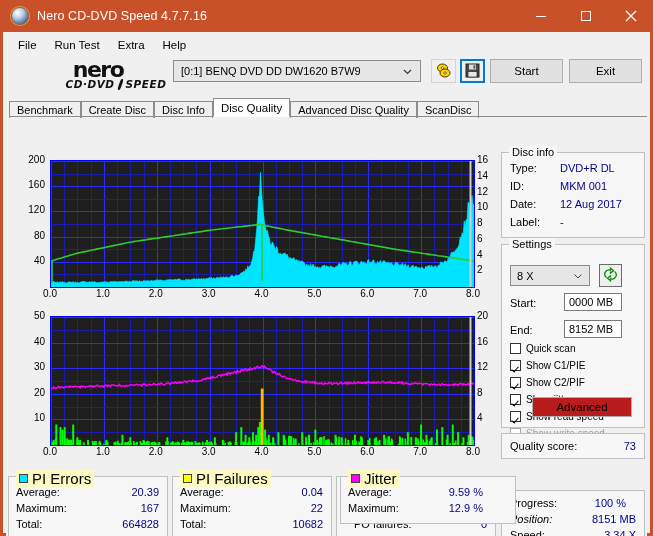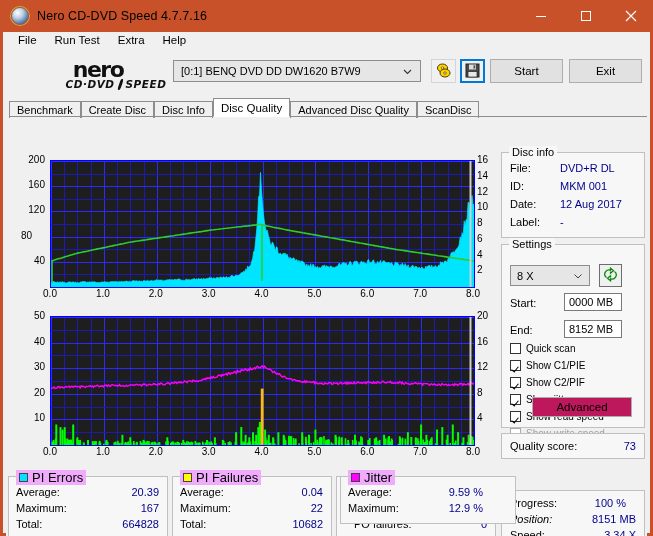--- a/index.html
+++ b/index.html
@@ -23,40 +23,40 @@
   }
   .title-icon{
     width:16px;height:16px;margin-left:11px;margin-right:8px;
     border-radius:50%;
     background:radial-gradient(circle at 35% 30%, #ffffff 0%, #bfcfe6 35%, #4a6fa5 75%, #26405f 100%);
     border:1px solid #8a6a3a;
     box-shadow:0 0 0 1px #e0a24a;
     flex:none;
   }
   .title-text{
-    color:#000000;font-size:12.5px;letter-spacing:.1px;
+    color:#ffffff;font-size:12.5px;letter-spacing:.1px;
     white-space:nowrap;
   }
   .win-btns{position:absolute;right:0;top:0;height:32px;display:flex;}
   .win-btn{
     width:45px;height:32px;display:flex;align-items:center;justify-content:center;
     color:#fff;font-size:14px;line-height:1;
   }
   .win-btn.close{font-size:16px;}
   .win-btn svg{display:block;}
 
   
   .client{
     position:absolute;left:3px;top:32px;width:647px;height:501px;
     background:#f0f0f0;
     box-sizing:border-box;
   }
   
   .menubar{
-    height:21px;display:flex;align-items:flex-start;padding-left:6px;gap:0px;
+    height:21px;display:flex;align-items:flex-end;padding-left:6px;gap:0px;
     background:#f0f0f0;
   }
   .menu-item{
     padding:2px 9px;font-size:11.5px;color:#000;white-space:nowrap;
   }
   
   .toolbar{
     position:relative;height:43px;background:#f0f0f0;
   }
   .nero-logo{
@@ -188,40 +188,40 @@
   .cb.checked:after{
     content:"";position:absolute;left:2px;top:4px;width:3px;height:6px;
     border:solid #000;border-width:0 1.5px 1.5px 0;transform:rotate(40deg);
   }
   .cb.dis{border-color:#aaa;}
   .cb.dis:after{border-color:#b5b5b5;}
   .cb-lbl{font-size:10px;color:#000;white-space:nowrap;}
   .cb-lbl.dis{color:#a0a0a0;}
   .adv-btn{
     position:absolute;left:30px;top:152px;width:100px;height:20px;
-    background:#be185d;border:1px solid #adadad;box-sizing:border-box;
+    background:#b91c1c;border:1px solid #adadad;box-sizing:border-box;
     font-size:11.5px;display:flex;align-items:center;justify-content:center;
   }
 
   
   .stat{
     position:absolute;border:1px solid #c0c0c0;background:#f7f7f7;box-sizing:border-box;
   }
   .stat-outer{position:absolute;border:1px solid #c0c0c0;background:#f7f7f7;box-sizing:border-box;}
   .stat-pie{left:2px;top:326px;width:160px;height:64px;}
   .stat-pif{left:166px;top:326px;width:160px;height:64px;}
   .stat-jit-outer{left:330px;top:326px;width:160px;height:64px;}
   .stat-jit{left:334px;top:326px;width:176px;height:48px;}
   .sw{
     width:9px;height:9px;border:1px solid #444;box-sizing:border-box;
     display:inline-block;vertical-align:middle;margin-right:4px;
   }
   .stat-title{
-    position:absolute;top:-7px;left:7px;background:#f0abfc;padding:0 3px;
-    font-size:13px;display:flex;align-items:center;
+    position:absolute;top:-7px;left:7px;background:#fef9c3;padding:0 3px;
+    font-size:15px;display:flex;align-items:center;
   }
 </style>
 </head>
 <body>
 
 <div class="window">
 
   <div class="titlebar">
     <div class="title-icon"></div>
     <div class="title-text">Nero CD-DVD Speed 4.7.7.16</div>
@@ -360,21 +360,21 @@
               <path d="M0.0,100.0 L2.1,99.4 L4.2,98.8 L6.3,98.1 L8.5,97.5 L10.6,96.9 L12.7,96.2 L14.8,95.6 L16.9,95.0 L19.0,94.3 L21.2,93.7 L23.3,93.1 L25.4,92.5 L27.5,91.9 L29.6,91.5 L31.7,91.0 L33.8,90.6 L36.0,90.2 L38.1,89.7 L40.2,89.3 L42.3,88.8 L44.4,88.4 L46.5,87.9 L48.6,87.5 L50.8,87.1 L52.9,86.6 L55.0,86.2 L57.1,85.7 L59.2,85.3 L61.3,84.9 L63.4,84.4 L65.6,84.0 L67.7,83.5 L69.8,83.1 L71.9,82.7 L74.0,82.2 L76.1,81.8 L78.3,81.3 L80.4,81.0 L82.5,80.6 L84.6,80.3 L86.7,80.0 L88.8,79.7 L90.9,79.4 L93.1,79.1 L95.2,78.8 L97.3,78.4 L99.4,78.1 L101.5,77.8 L103.6,77.5 L105.8,77.2 L107.9,76.9 L110.0,76.5 L112.1,76.2 L114.2,75.9 L116.3,75.6 L118.4,75.3 L120.6,75.0 L122.7,74.7 L124.8,74.3 L126.9,74.0 L129.0,73.7 L131.1,73.4 L133.2,73.1 L135.4,72.8 L137.5,72.4 L139.6,72.1 L141.7,71.8 L143.8,71.5 L145.9,71.2 L148.0,70.9 L150.2,70.6 L152.3,70.2 L154.4,69.9 L156.5,69.6 L158.6,69.3 L160.7,69.0 L162.9,68.8 L165.0,68.5 L167.1,68.3 L169.2,68.0 L171.3,67.8 L173.4,67.5 L175.5,67.3 L177.7,67.0 L179.8,66.8 L181.9,66.5 L184.0,66.3 L186.1,66.0 L188.2,65.8 L190.3,65.6 L192.5,65.3 L194.6,65.1 L196.7,64.9 L198.8,64.6 L200.9,64.4 L203.0,64.1 L205.2,63.9 L207.3,63.5 L209.4,63.2 L211.5,63.8 L213.6,64.4 L215.7,64.9 L217.8,65.3 L220.0,65.7 L222.1,66.2 L224.2,66.6 L226.3,67.0 L228.4,67.4 L230.5,67.8 L232.7,68.3 L234.8,68.7 L236.9,69.1 L239.0,69.5 L241.1,69.9 L243.2,70.2 L245.3,70.6 L247.5,71.0 L249.6,71.4 L251.7,71.8 L253.8,72.1 L255.9,72.5 L258.0,72.9 L260.1,73.3 L262.3,73.6 L264.4,74.0 L266.5,74.4 L268.6,74.8 L270.7,75.2 L272.8,75.5 L274.9,75.9 L277.1,76.3 L279.2,76.7 L281.3,77.0 L283.4,77.4 L285.5,77.8 L287.6,78.2 L289.8,78.6 L291.9,78.9 L294.0,79.3 L296.1,79.7 L298.2,80.1 L300.3,80.5 L302.4,80.8 L304.6,81.2 L306.7,81.6 L308.8,82.0 L310.9,82.3 L313.0,82.7 L315.1,83.1 L317.3,83.5 L319.4,83.9 L321.5,84.2 L323.6,84.6 L325.7,85.0 L327.8,85.4 L329.9,85.7 L332.1,86.1 L334.2,86.5 L336.3,86.9 L338.4,87.3 L340.5,87.6 L342.6,88.0 L344.7,88.4 L346.9,88.7 L349.0,89.0 L351.1,89.3 L353.2,89.6 L355.3,89.9 L357.4,90.2 L359.6,90.6 L361.7,90.9 L363.8,91.2 L365.9,91.5 L368.0,91.8 L370.1,92.1 L372.2,92.5 L374.4,92.8 L376.5,93.1 L378.6,93.4 L380.7,93.7 L382.8,94.0 L384.9,94.3 L387.0,94.7 L389.2,95.0 L391.3,95.3 L393.4,95.6 L395.5,95.9 L397.6,96.2 L399.7,96.5 L401.8,96.9 L404.0,97.2 L406.1,97.5 L408.2,97.8 L410.3,98.1 L412.4,98.4 L414.5,98.8 L416.7,99.1 L418.8,99.4 L420.9,99.7 L423.0,100.0" fill="none" stroke="#2ecc2e" stroke-width="1.6"></path>
               <line x1="210.97125" y1="63" x2="210.97125" y2="120" stroke="#2ecc2e" stroke-width="1.6"></line>
               <line x1="1" y1="100.0125" x2="1" y2="122" stroke="#2ecc2e" stroke-width="1.6"></line>
               <line x1="419.5" y1="0" x2="419.5" y2="126" stroke="#cfcfcf" stroke-width="2"></line>
             </svg>
           </div>
         <div id="top-left-ticks"></div>
         <div id="top-right-ticks"></div>
         <div id="top-x-ticks"></div>
       <div class="axis-lbl" style="left: 0px; width: 37px; text-align: right; top: 102.8px;">40</div>
-          <div class="axis-lbl" style="left: 0px; width: 37px; text-align: center; top: 77.6px;">80</div>
+          <div class="axis-lbl" style="left: 0px; width: 37px; text-align: right; top: 77.6px;">80</div>
           <div class="axis-lbl" style="left: 0px; width: 37px; text-align: right; top: 52.4px;">120</div>
           <div class="axis-lbl" style="left: 0px; width: 37px; text-align: right; top: 27.2px;">160</div>
           <div class="axis-lbl" style="left: 0px; width: 37px; text-align: right; top: 2px;">200</div>
           <div class="axis-lbl r" style="left: 469px; top: 112.25px;">2</div>
           <div class="axis-lbl r" style="left: 469px; top: 96.5px;">4</div>
           <div class="axis-lbl r" style="left: 469px; top: 80.75px;">6</div>
           <div class="axis-lbl r" style="left: 469px; top: 65px;">8</div>
           <div class="axis-lbl r" style="left: 469px; top: 49.25px;">10</div>
           <div class="axis-lbl r" style="left: 469px; top: 33.5px;">12</div>
           <div class="axis-lbl r" style="left: 469px; top: 17.75px;">14</div>
@@ -798,21 +798,21 @@
           <div class="axis-lbl" style="left: 189.625px; width: 22px; text-align: center; top: 136px;">3.0</div>
           <div class="axis-lbl" style="left: 242.5px; width: 22px; text-align: center; top: 136px;">4.0</div>
           <div class="axis-lbl" style="left: 295.375px; width: 22px; text-align: center; top: 136px;">5.0</div>
           <div class="axis-lbl" style="left: 348.25px; width: 22px; text-align: center; top: 136px;">6.0</div>
           <div class="axis-lbl" style="left: 401.125px; width: 22px; text-align: center; top: 136px;">7.0</div>
           <div class="axis-lbl" style="left: 454px; width: 22px; text-align: center; top: 136px;">8.0</div>
         </div>
 
       <div class="grp side-disc">
         <div class="grp-title">Disc info</div>
-        <div class="kv-key" style="left:8px;top:9px;">File:</div>
+        <div class="kv-key" style="left:8px;top:9px;">Type:</div>
         <div class="kv-val" style="left:58px;top:9px;">DVD+R DL</div>
         <div class="kv-key" style="left:8px;top:27px;">ID:</div>
         <div class="kv-val" style="left:58px;top:27px;">MKM 001</div>
         <div class="kv-key" style="left:8px;top:45px;">Date:</div>
         <div class="kv-val" style="left:58px;top:45px;">12 Aug 2017</div>
         <div class="kv-key" style="left:8px;top:63px;">Label:</div>
         <div class="kv-val" style="left:58px;top:63px;">-</div>
       </div>
 
       <div class="grp side-settings">

